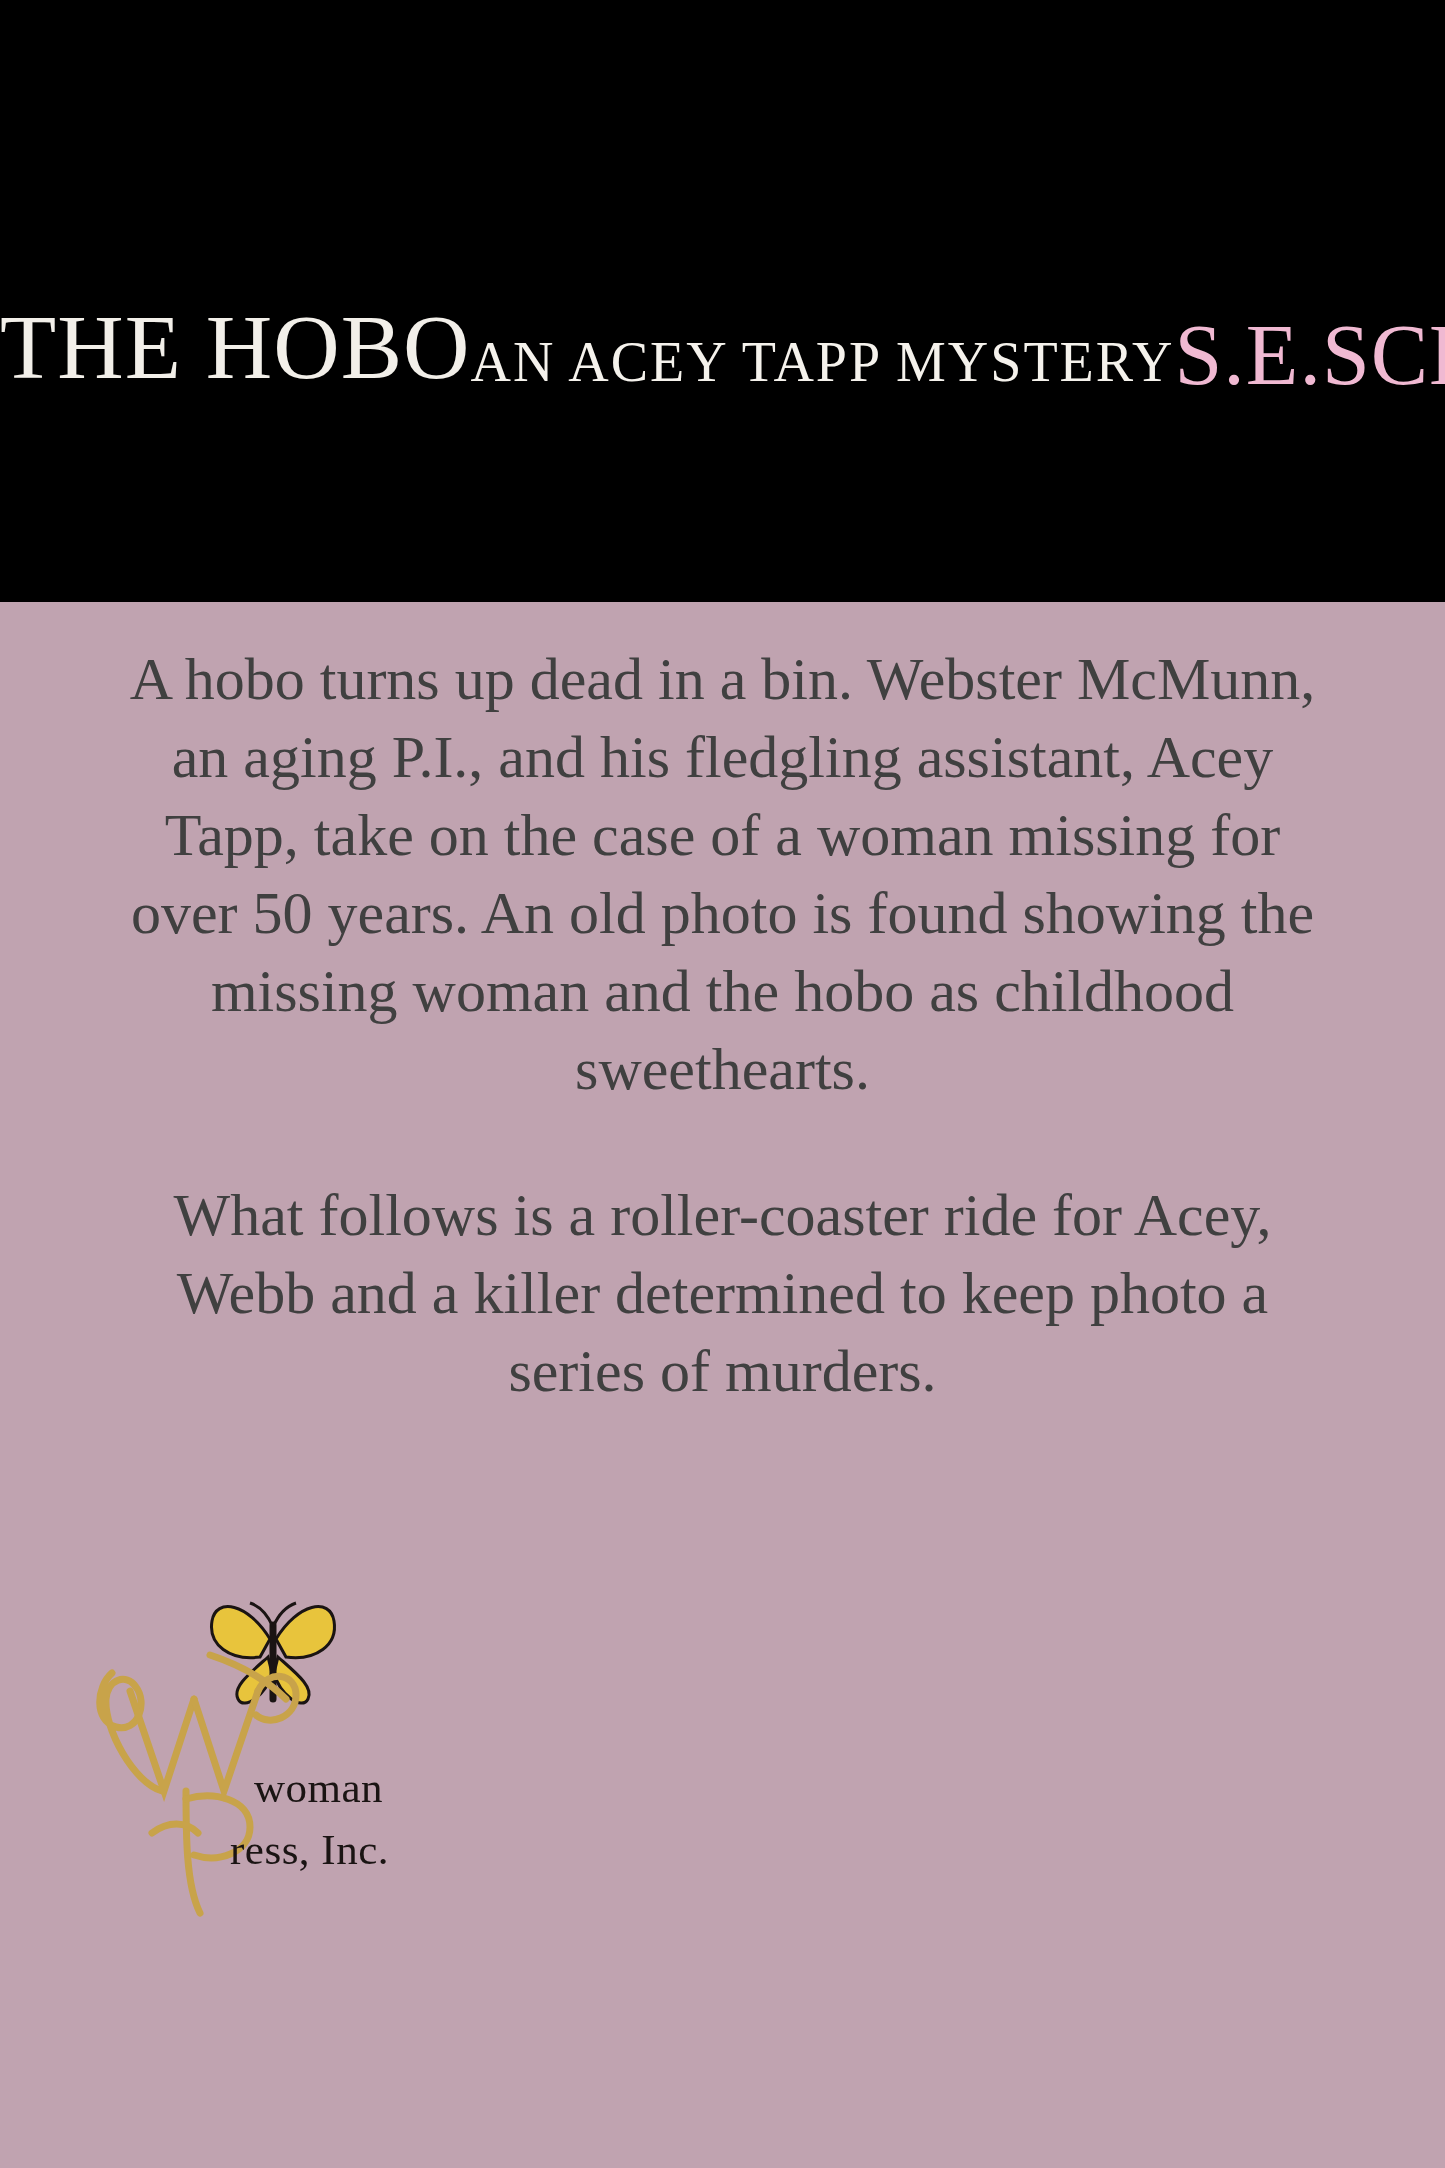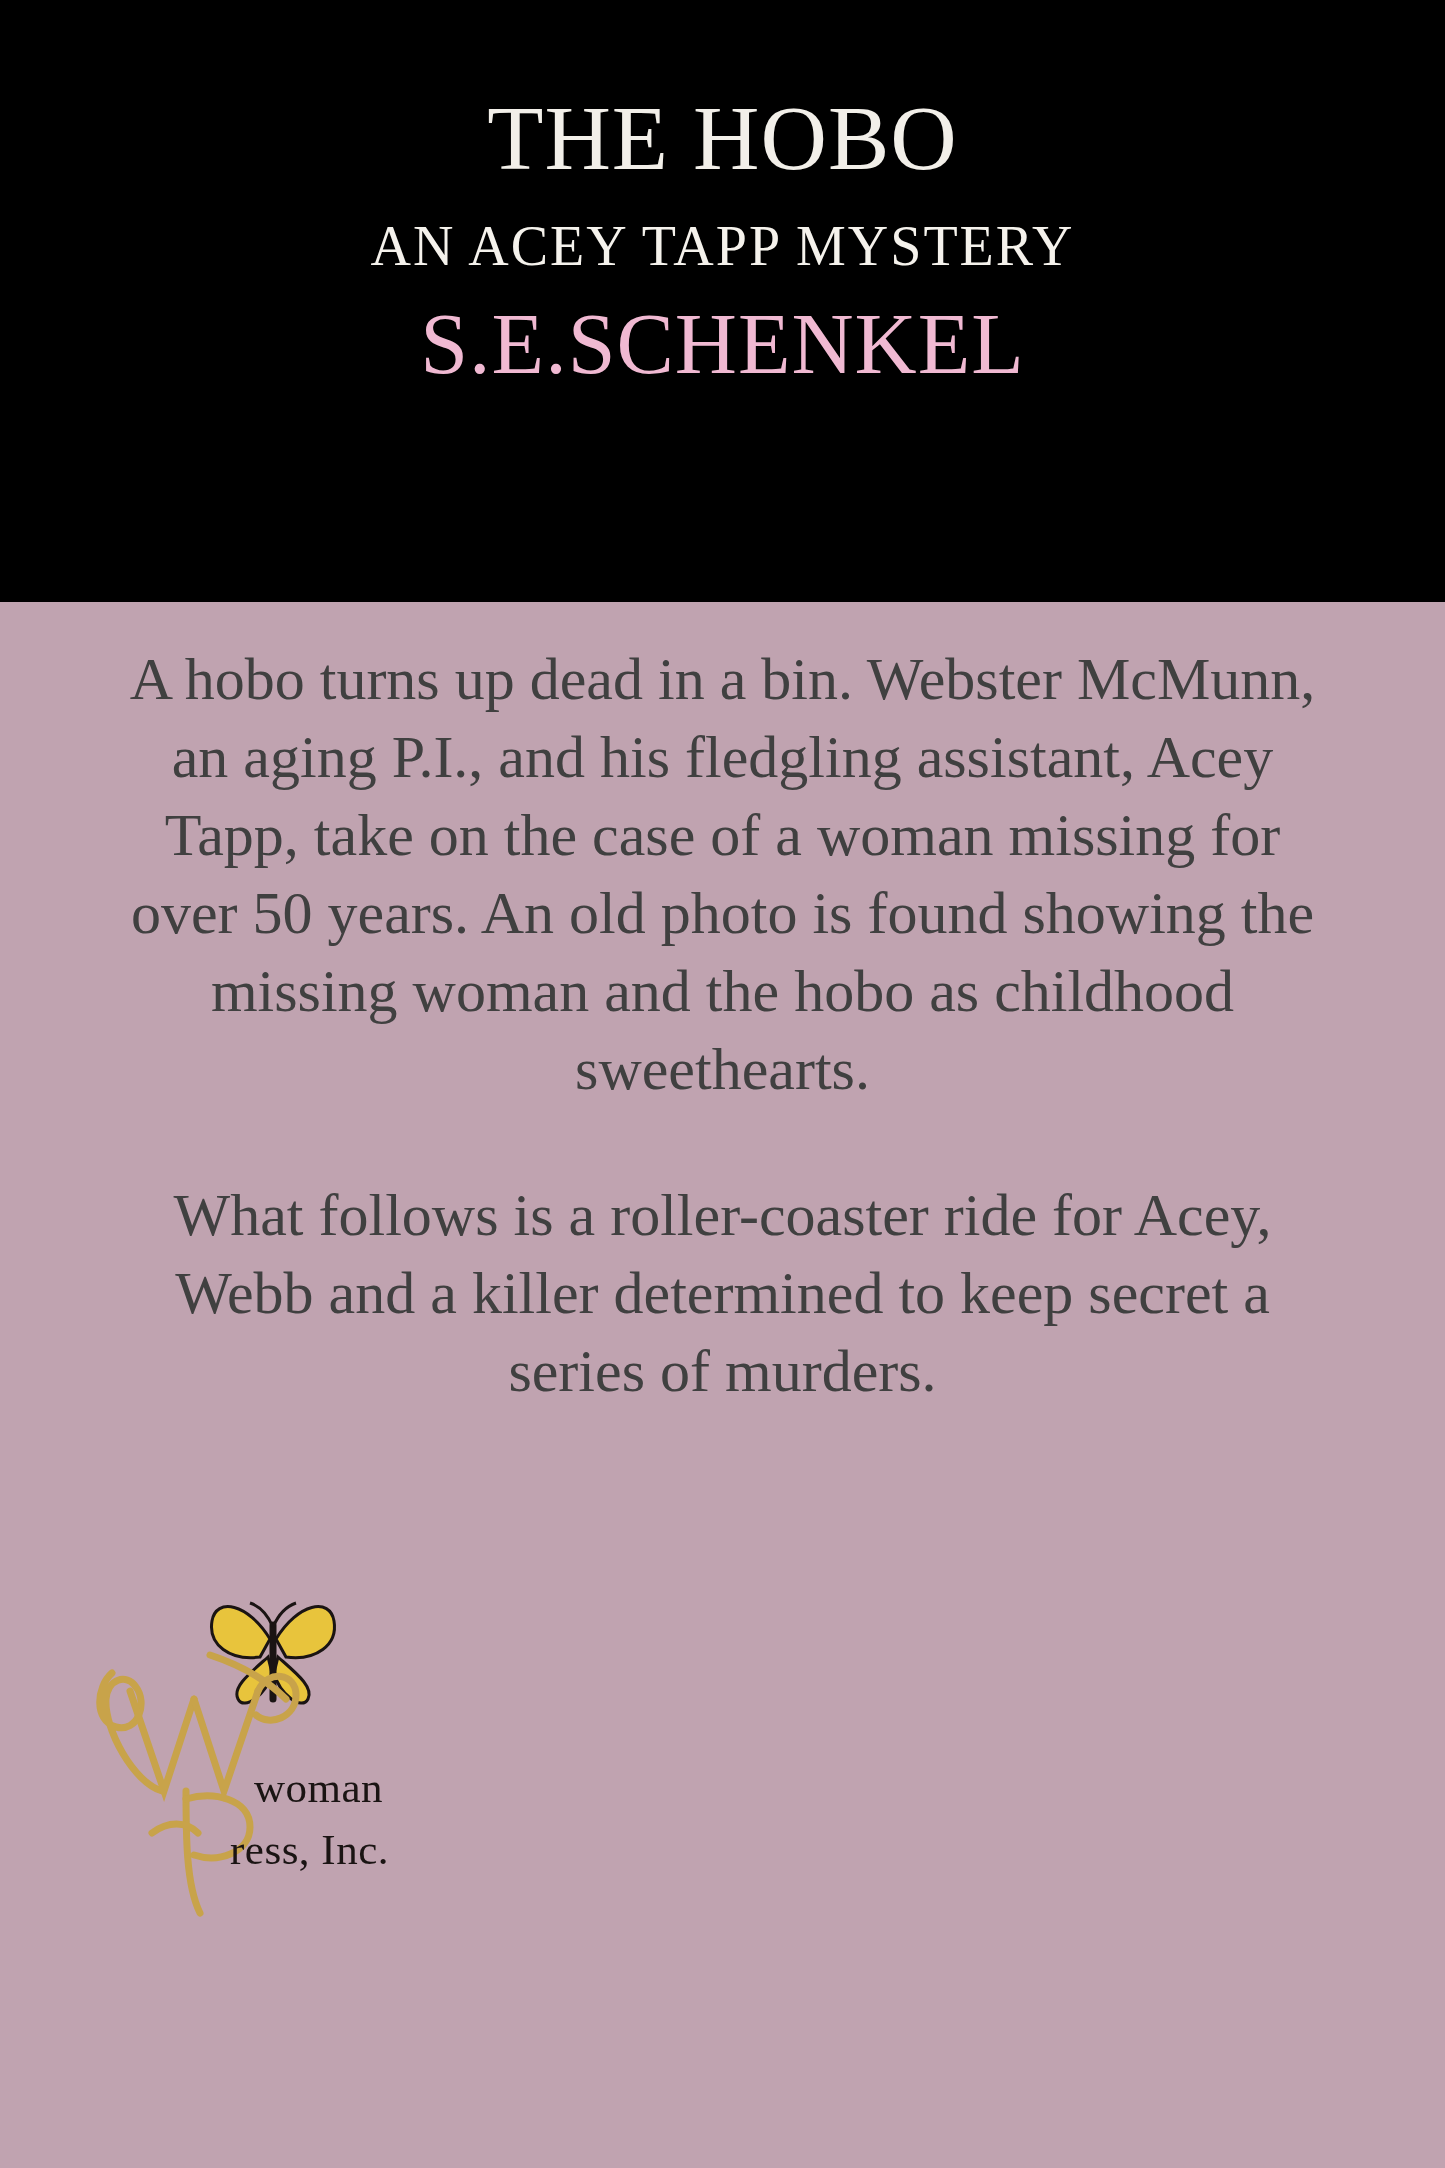--- a/index.html
+++ b/index.html
@@ -23,21 +23,20 @@
 
   
   .header-band {
     position: absolute;
     left: 0;
     top: 0;
     width: 1445px;
     height: 602px;
     background: #000000;
     display: flex;
-    flex-direction: column;
     align-items: center;
     justify-content: flex-start;
     box-sizing: border-box;
     padding-top: 92px;
   }
 
   .title-line-1 {
     color: #f2efe9;
     font-family: "Liberation Serif", serif;
     font-size: 92px;
@@ -126,21 +125,21 @@
 <div class="cover">
 
   <div class="header-band">
     <div class="title-line-1">THE HOBO</div>
     <div class="subtitle">AN ACEY TAPP MYSTERY</div>
     <div class="author">S.E.SCHENKEL</div>
   </div>
 
   <div class="blurb">
     <p>A hobo turns up dead in a bin. Webster McMunn, an aging P.I., and his fledgling assistant, Acey Tapp, take on the case of a woman missing for over 50 years. An old photo is found showing the missing woman and the hobo as childhood sweethearts.</p>
-    <p>What follows is a roller-coaster ride for Acey, Webb and a killer determined to keep secret a series of murders.</p>
+    <p>What follows is a roller-coaster ride for Acey, Webb and a killer determined to keep photo a series of murders.</p>
   </div>
 
   <div class="logo">
     <svg width="420" height="330" viewBox="0 0 420 330" xmlns="http://www.w3.org/2000/svg">
 
       <g transform="translate(118,0)">
         <path d="M62 44 C40 8, 8 2, 4 26 C0 50, 22 66, 52 62 Z" fill="#e8c43c" stroke="#1a1413" stroke-width="3"></path>
         <path d="M68 44 C90 8, 122 2, 126 26 C130 50, 108 66, 78 62 Z" fill="#e8c43c" stroke="#1a1413" stroke-width="3"></path>
         <path d="M60 62 C42 78, 24 92, 30 104 C36 116, 58 100, 64 78 Z" fill="#e8c43c" stroke="#1a1413" stroke-width="3"></path>
         <path d="M70 62 C88 78, 106 92, 100 104 C94 116, 72 100, 66 78 Z" fill="#e8c43c" stroke="#1a1413" stroke-width="3"></path>

